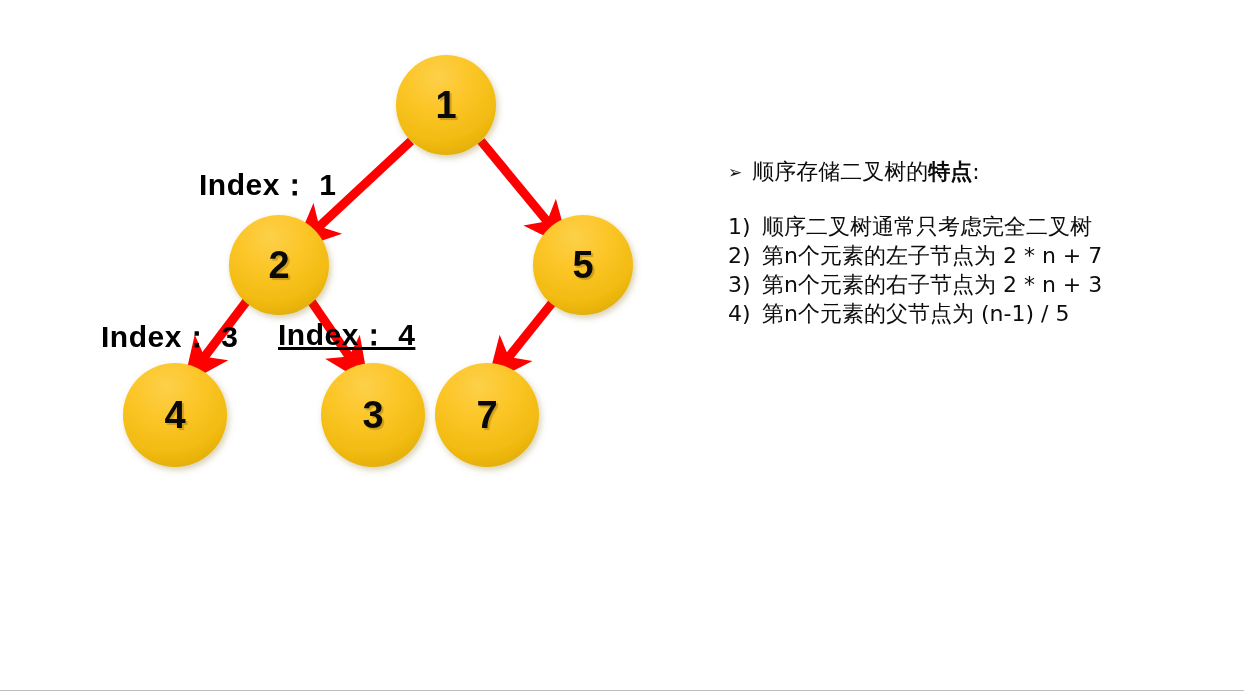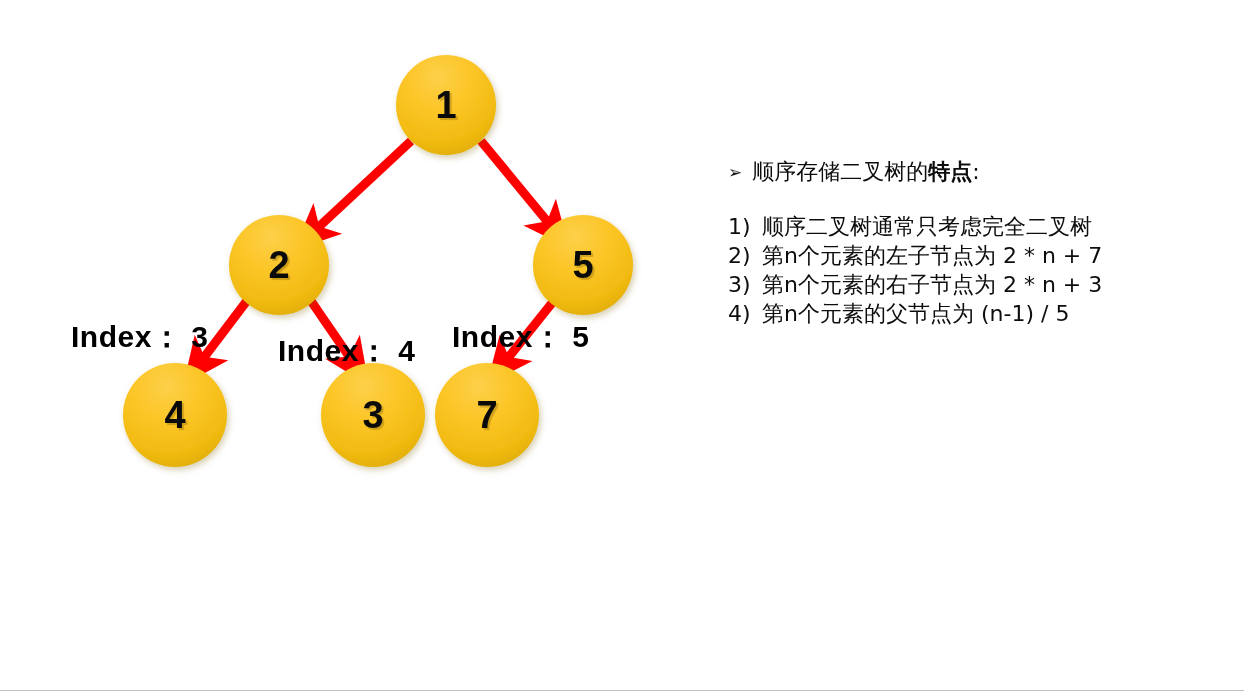--- a/index.html
+++ b/index.html
@@ -157,23 +157,23 @@
     </g>
   </svg>
 
   <div class="node-num" style="left:416px; top:86px; width:60px;">1</div>
   <div class="node-num" style="left:249px; top:246px; width:60px;">2</div>
   <div class="node-num" style="left:553px; top:246px; width:60px;">5</div>
   <div class="node-num" style="left:145px; top:396px; width:60px;">4</div>
   <div class="node-num" style="left:343px; top:396px; width:60px;">3</div>
   <div class="node-num" style="left:457px; top:396px; width:60px;">7</div>
 
-  <div class="index-label" style="left:71px; top:322px;text-align:right;">Index： 3</div>
-  <div class="index-label" style="left:278px; top:336px;">Index： 4</div>
-  <div class="index-label" style="left:452px; top:322px;">Index： 5</div>
+  <div class="index-label" style="left:199px; top:170px;">Index： 1</div>
+  <div class="index-label" style="left:101px; top:322px;text-align:right;">Index： 3</div>
+  <div class="index-label" style="left:278px; top:320px;text-decoration:underline;">Index： 4</div>
 
   <div id="notes-panel">
 
     <div class="notes-heading">
       <span class="bullet-arrow">➢</span>
       <span>
         <span>顺序存储二叉树的</span><span class="strong">特点</span><span>:</span>
       </span>
     </div>
 

